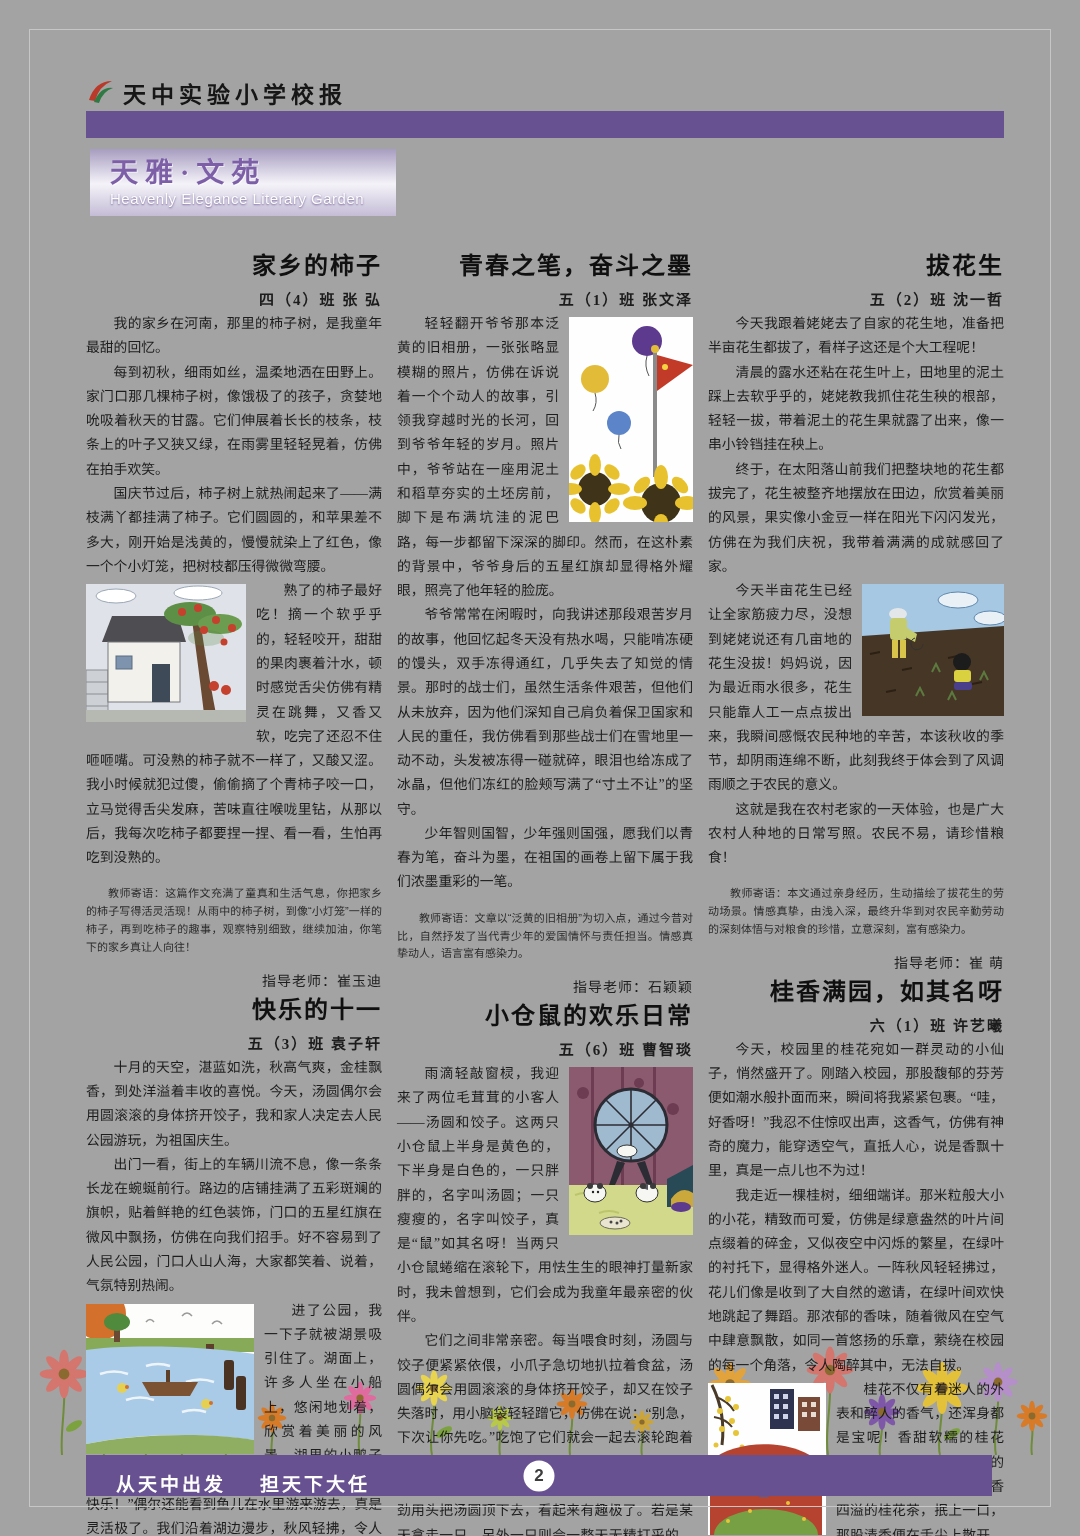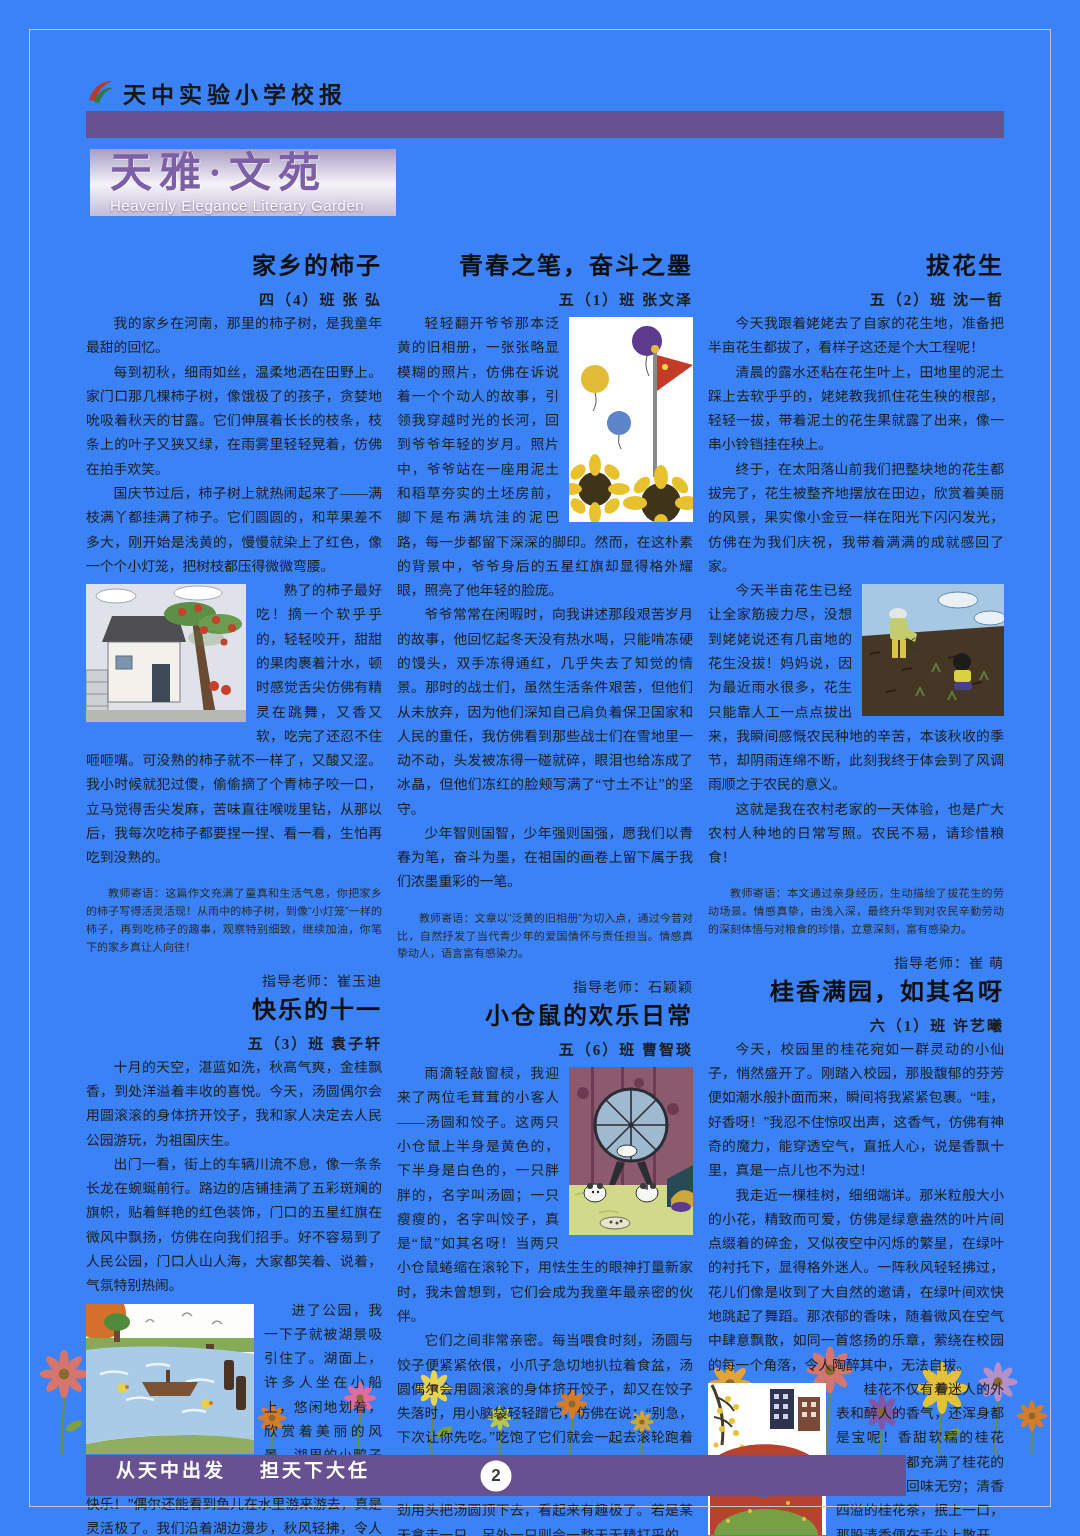--- a/index.html
+++ b/index.html
@@ -1,33 +1,33 @@
 <!DOCTYPE html>
 <html lang="zh-CN"><head>
 <meta charset="utf-8">
 <style>
   * { margin:0; padding:0; box-sizing:border-box; }
   html,body { background:#e9e9e9; }
   .sheet {
     position:relative; width:1080px; height:1536px; margin:0 auto;
-    background:#3b82f6; overflow:hidden;
+    background:#a3a3a3; overflow:hidden;
     font-family:"Liberation Serif","DejaVu Serif",serif; color:#1c1c1c;
   }
   .frame { position:absolute; left:29px; top:29px; right:29px; bottom:29px;
     border:1px solid #c6c6c6; pointer-events:none; z-index:5; }
 
   
   .header { position:absolute; left:86px; top:76px; display:flex; align-items:center; gap:9px; z-index:2; }
   .paper-title { font-size:23px; font-weight:bold; letter-spacing:5px; color:#161616; }
   .topbar { position:absolute; left:86px; top:111px; width:918px; height:27px; background:#685190; z-index:2; }
 
   .masthead { position:absolute; left:90px; top:149px; width:306px; height:67px; z-index:2;
     background:linear-gradient(180deg,#a79dc0 0%,#f5f3f9 52%,#c4bcd6 100%);
     display:flex; flex-direction:column; justify-content:center; padding-left:20px; }
-  .masthead-cn { font-size:42px; font-weight:bold; color:#7d5fa8; letter-spacing:7px; line-height:1.05;
+  .masthead-cn { font-size:28px; font-weight:bold; color:#7d5fa8; letter-spacing:7px; line-height:1.05;
     text-shadow:1px 1px 0 rgba(255,255,255,.6); }
   .masthead-en { font-size:15px; color:#fdfdfd; letter-spacing:.5px; margin-top:2px;
     font-family:"Liberation Sans","DejaVu Sans",sans-serif; text-shadow:0 1px 2px rgba(100,80,140,.85); }
 
   
   .columns { position:absolute; left:86px; top:246px; width:918px; display:flex; gap:15px; z-index:3; }
   .col { width:296px; }
   .article::after { content:""; display:block; clear:both; }
   .article-top { min-height:560px; }
   .article h2 { text-align:right; font-family:"Liberation Sans","DejaVu Sans",sans-serif;
@@ -38,22 +38,22 @@
     text-align:justify; text-indent:2em; color:#2c2c2c; margin-top:15px; }
   .advisor { font-family:"Liberation Sans","DejaVu Sans",sans-serif; text-align:right;
     font-size:14px; color:#1f1f1f; letter-spacing:1px; margin-top:13px; }
   .illus { display:block; }
   .illus svg { display:block; }
   .illus.left  { float:left;  margin:5px 10px 3px 0; }
   .illus.right { float:right; margin:5px 0 3px 10px; }
 
   
   .flowers { position:absolute; left:30px; right:30px; bottom:81px; height:125px; z-index:1; }
-  .footbar { position:absolute; left:86px; bottom:40px; width:820px; height:41px; background:#685190;
-    display:flex; align-items:flex-start; z-index:4; }
+  .footbar { position:absolute; left:86px; bottom:40px; width:906px; height:41px; background:#685190;
+    display:flex; align-items:flex-end; z-index:4; }
   .slogan { color:#ffffff; font-family:"Liberation Sans","DejaVu Sans",sans-serif; font-weight:bold;
     font-size:19px; letter-spacing:3px; margin-left:30px; display:flex; gap:34px; }
   .pagenum { position:absolute; left:50%; top:50%; transform:translate(-50%,-50%);
     width:31px; height:31px; background:#ffffff; border-radius:50%;
     display:flex; align-items:center; justify-content:center;
     color:#3d3d3d; font-weight:bold; font-size:17px;
     font-family:"Liberation Sans","DejaVu Sans",sans-serif; }
 </style>
 </head>
 <body>

